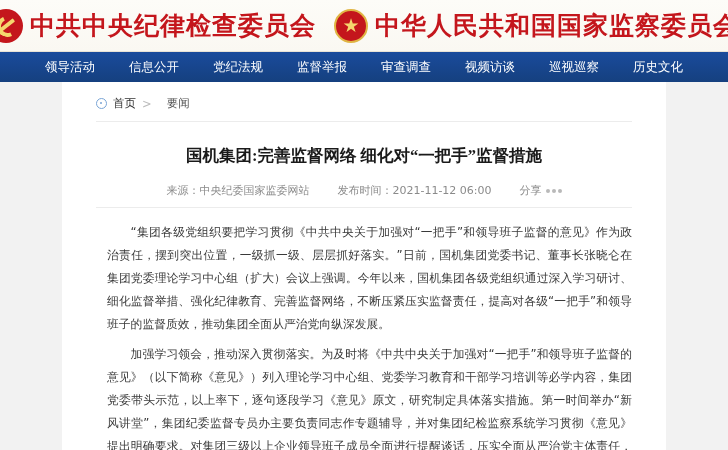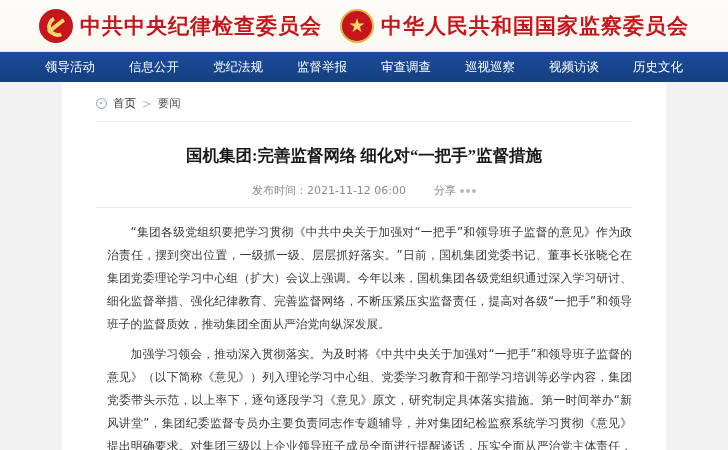--- a/index.html
+++ b/index.html
@@ -26,21 +26,21 @@
     justify-content: center;
     gap: 18px;
     border-bottom: 1px solid #e8e2d6;
   }
   .org {
     display: flex;
     align-items: center;
     gap: 7px;
   }
   .org-title {
-    font-size: 21px;
+    font-size: 25px;
     font-weight: bold;
     color: #c4161c;
     letter-spacing: 1px;
     white-space: nowrap;
     font-family: "DejaVu Sans", "Liberation Sans", sans-serif;
   }
   
   .emblem-cpc {
     width: 34px; height: 34px;
     border-radius: 50%;
@@ -141,21 +141,21 @@
   .loc-icon::after {
     content: "";
     position: absolute;
     left: 3px; top: 3px;
     width: 2px; height: 2px;
     background: #7aa5d6;
     border-radius: 50%;
   }
   .crumb-link { color: #333; cursor: pointer; }
   .crumb-sep { color: #bbb; }
-  .crumb-cur { color: #555; }
+  .crumb-cur { color: #555; margin-left: 9px; }
 
   .headline {
     text-align: center;
     font-size: 16.5px;
     font-weight: bold;
     color: #1a1a1a;
     margin: 22px 0 0 0;
     line-height: 1.4;
     font-family: Liberation Serif, serif;
   }
@@ -224,38 +224,39 @@
       <div class="org-title">中华人民共和国国家监察委员会</div>
     </div>
   </div>
 
   <div class="navbar">
     <div class="nav-item">领导活动</div>
     <div class="nav-item">信息公开</div>
     <div class="nav-item">党纪法规</div>
     <div class="nav-item">监督举报</div>
     <div class="nav-item">审查调查</div>
+    <div class="nav-item">视频访谈</div>
     <div class="nav-item">巡视巡察</div>
-    <div class="nav-item">视频访谈</div>
     <div class="nav-item">历史文化</div>
   </div>
 
   <div class="wrap">
     <div class="card">
 
       <div class="breadcrumb">
         <span class="loc-icon"></span>
         <span class="crumb-link">首页</span>
         <span class="crumb-sep">&gt;</span>
         <span class="crumb-cur">要闻</span>
       </div>
 
       <h1 class="headline">国机集团:完善监督网络 细化对“一把手”监督措施</h1>
 
       <div class="meta">
+        <span><span>来源：</span><span>中央纪委国家监委网站</span></span>
         <span><span>发布时间：</span><span>2021-11-12 06:00</span></span>
         <span class="share">
           <span>分享</span>
           <span class="share-dots">
               <i></i>
               <i></i>
               <i></i>
             </span>
         </span>
       </div>

